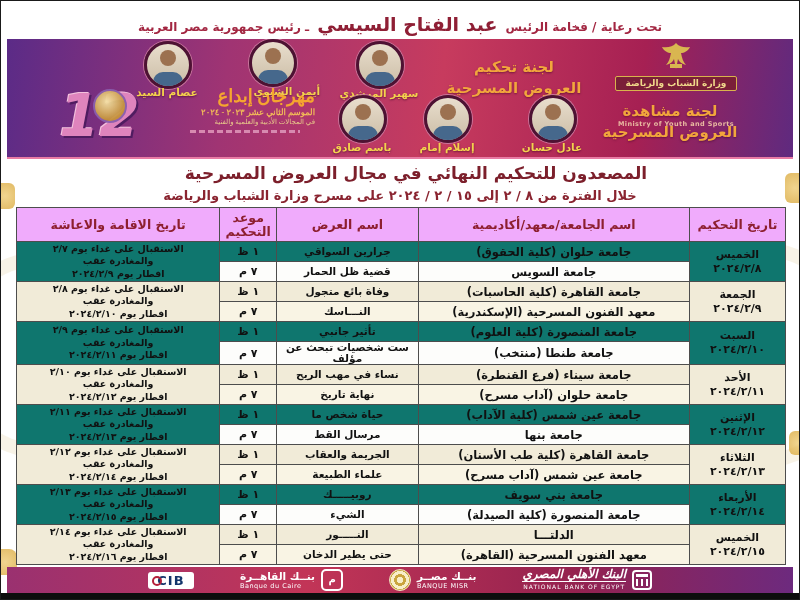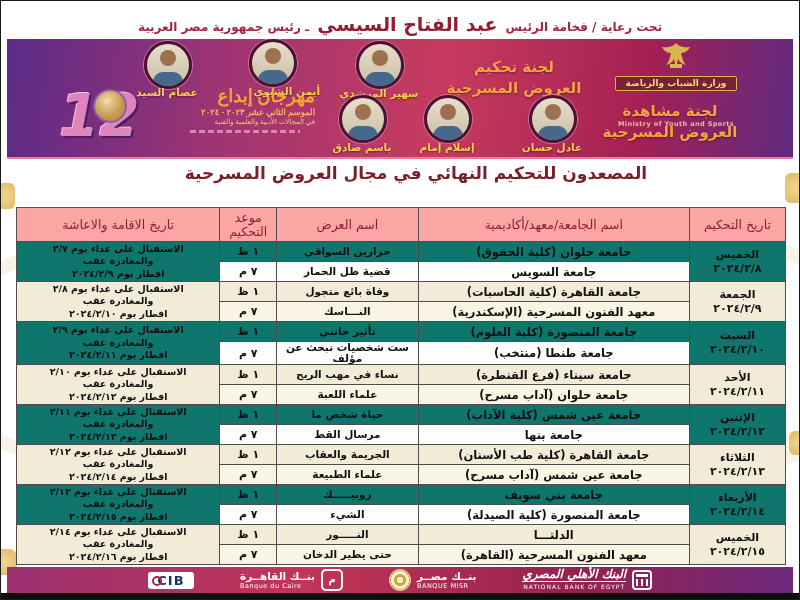--- a/index.html
+++ b/index.html
@@ -44,21 +44,21 @@
          color:#f0d98a;font-size:9px;font-weight:bold;line-height:13px;direction:rtl;}
   .ministry-en{color:#e8b9a0;font-size:6.5px;font-weight:bold;letter-spacing:.4px;line-height:9px;margin-top:29px;}
   
   .doc-title{position:absolute;top:160px;left:0;width:100%;text-align:center;direction:rtl;}
   .doc-title .l1{color:#7c1f2b;font-size:17px;font-weight:800;line-height:24px;padding-left:32px;}
   .doc-title .l2{color:#8a2430;font-size:13px;font-weight:bold;line-height:22px;}
   
   table.sched{position:absolute;top:206px;left:15px;width:770px;border-collapse:collapse;direction:rtl;
          table-layout:fixed;font-family:"DejaVu Sans",sans-serif;}
   table.sched th,table.sched td{border:1px solid #4d4d4d;padding:0 3px;box-sizing:border-box;}
-  table.sched th{height:34px;color:#8d1f2f;font-size:12.5px;font-weight:normal;background:#fca5a5;line-height:14px;}
+  table.sched th{height:34px;color:#8d1f2f;font-size:12.5px;font-weight:bold;background:#f0abfc;line-height:14px;}
   table.sched td{height:20px;font-weight:bold;color:#111;background:#fdfdfb;}
   td.c-univ{font-size:11.5px;text-align:center;}
   td.c-show{font-size:10.5px;text-align:center;line-height:11px;}
   td.c-time{font-size:11px;text-align:center;}
   td.c-date{font-size:11px;text-align:center;line-height:14px;}
   td.c-acc{font-size:9.5px;text-align:center;line-height:12.5px;}
   td.c-acc span,td.c-date span{display:block;}
   tr.first td{background:#0f766e;}
   tr.galt td{background:#f9f4e4;}
   tr.galt.first td{background:#f1ebd8;}
@@ -145,20 +145,21 @@
 
     <div class="committee" style="left:588px;top:62px;">
       <span style="display:block;">لجنة مشاهدة</span>
       <span style="display:block;">العروض المسرحية</span>
     </div>
   </div>
   <div class="banner-sep"></div>
 
   <div class="doc-title">
     <div class="l1">المصعدون للتحكيم النهائي في مجال العروض المسرحية</div>
+    <div class="l2">خلال الفترة من ٨ / ٢ إلى ١٥ / ٢ / ٢٠٢٤ على مسرح وزارة الشباب والرياضة</div>
   </div>
 
   <table class="sched">
     <colgroup>
       <col style="width:95px;">
         <col style="width:268px;">
         <col style="width:140px;">
       <col style="width:56px;">
         <col style="width:201px;">
     </colgroup>
@@ -241,21 +242,21 @@
     <td class="c-show">نساء في مهب الريح</td>
     <td class="c-time">١ ظ</td>
     <td class="c-acc" rowspan="2">
       <span>الاستقبال على غداء يوم ٢/١٠</span>
       <span>والمغادرة عقب</span>
       <span>افطار يوم ٢٠٢٤/٢/١٢</span>
     </td>
   </tr>
   <tr class="galt">
     <td class="c-univ">جامعة حلوان (آداب مسرح)</td>
-    <td class="c-show">علماء اللعبة</td>
+    <td class="c-show">نهاية تاريخ</td>
     <td class="c-time">٧ م</td>
   </tr>
 
   <tr class="first">
     <td class="c-date" rowspan="2">
       <span>الإثنين</span>
       <span>٢٠٢٤/٢/١٢</span>
     </td>
     <td class="c-univ">جامعة عين شمس (كلية الآداب)</td>
     <td class="c-show">حياة شخص ما</td>

